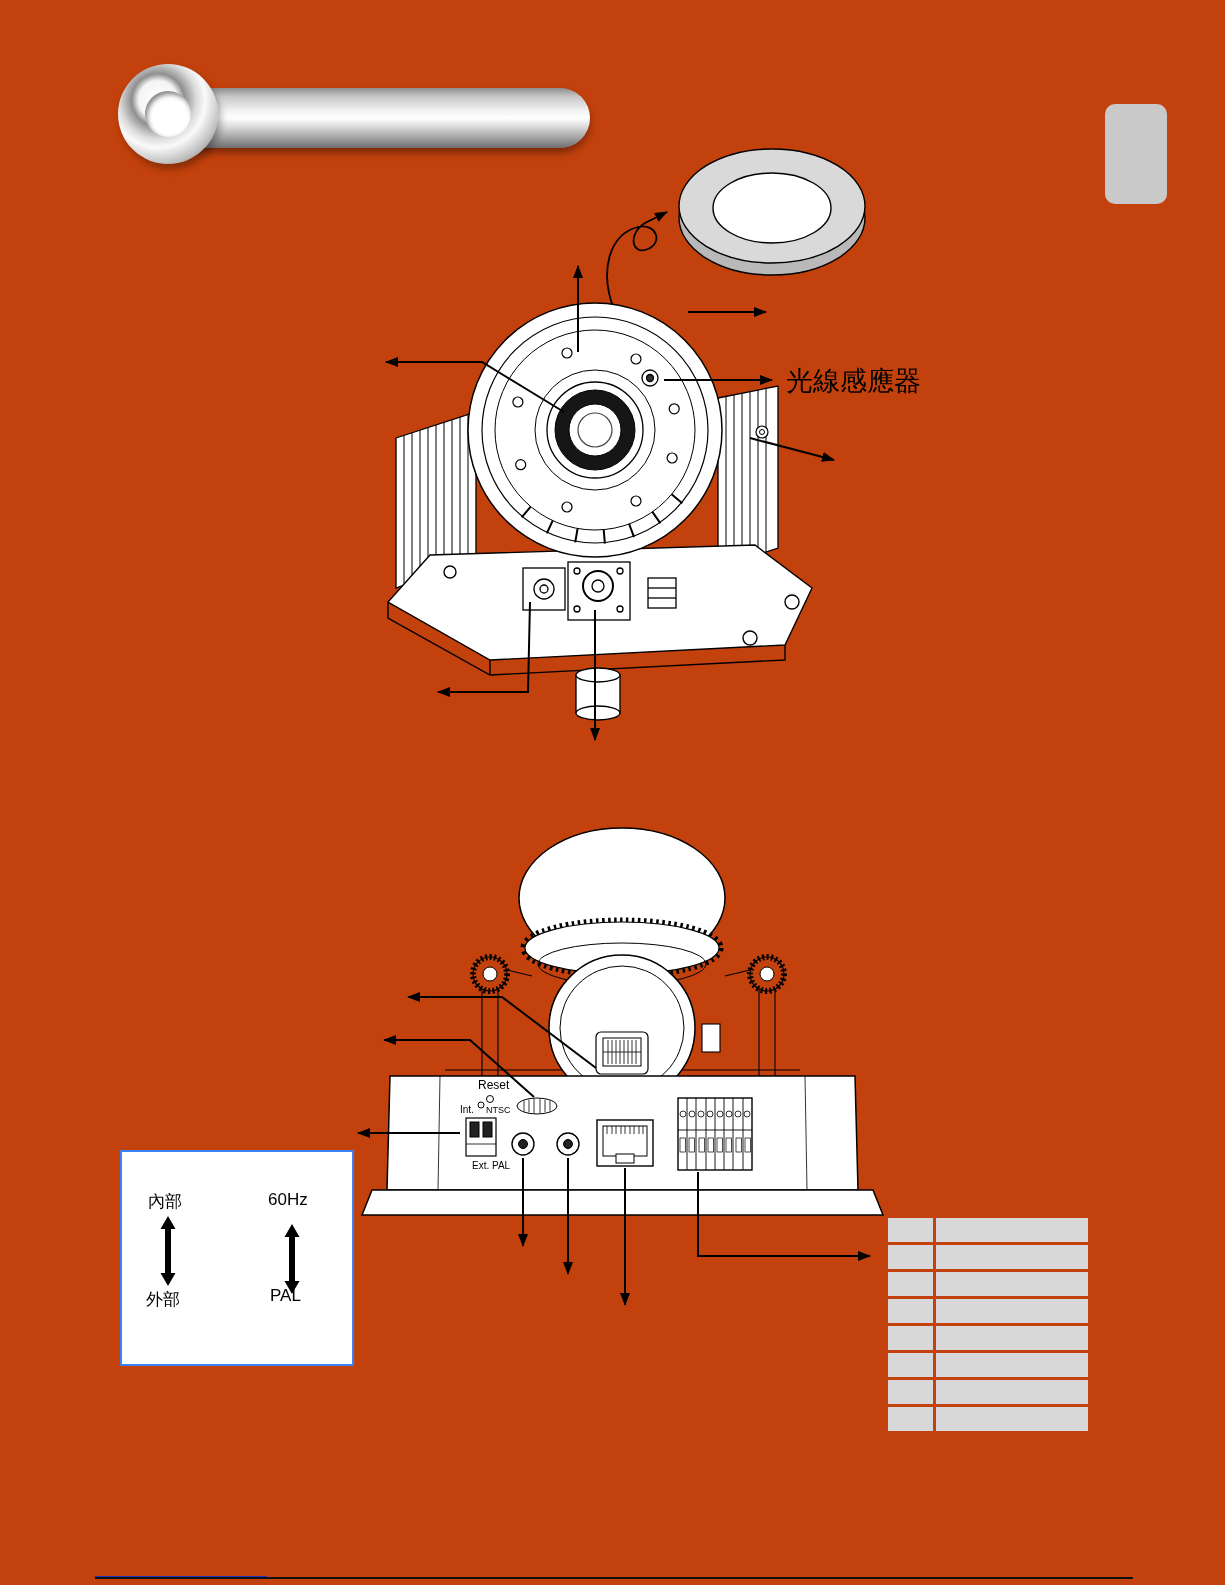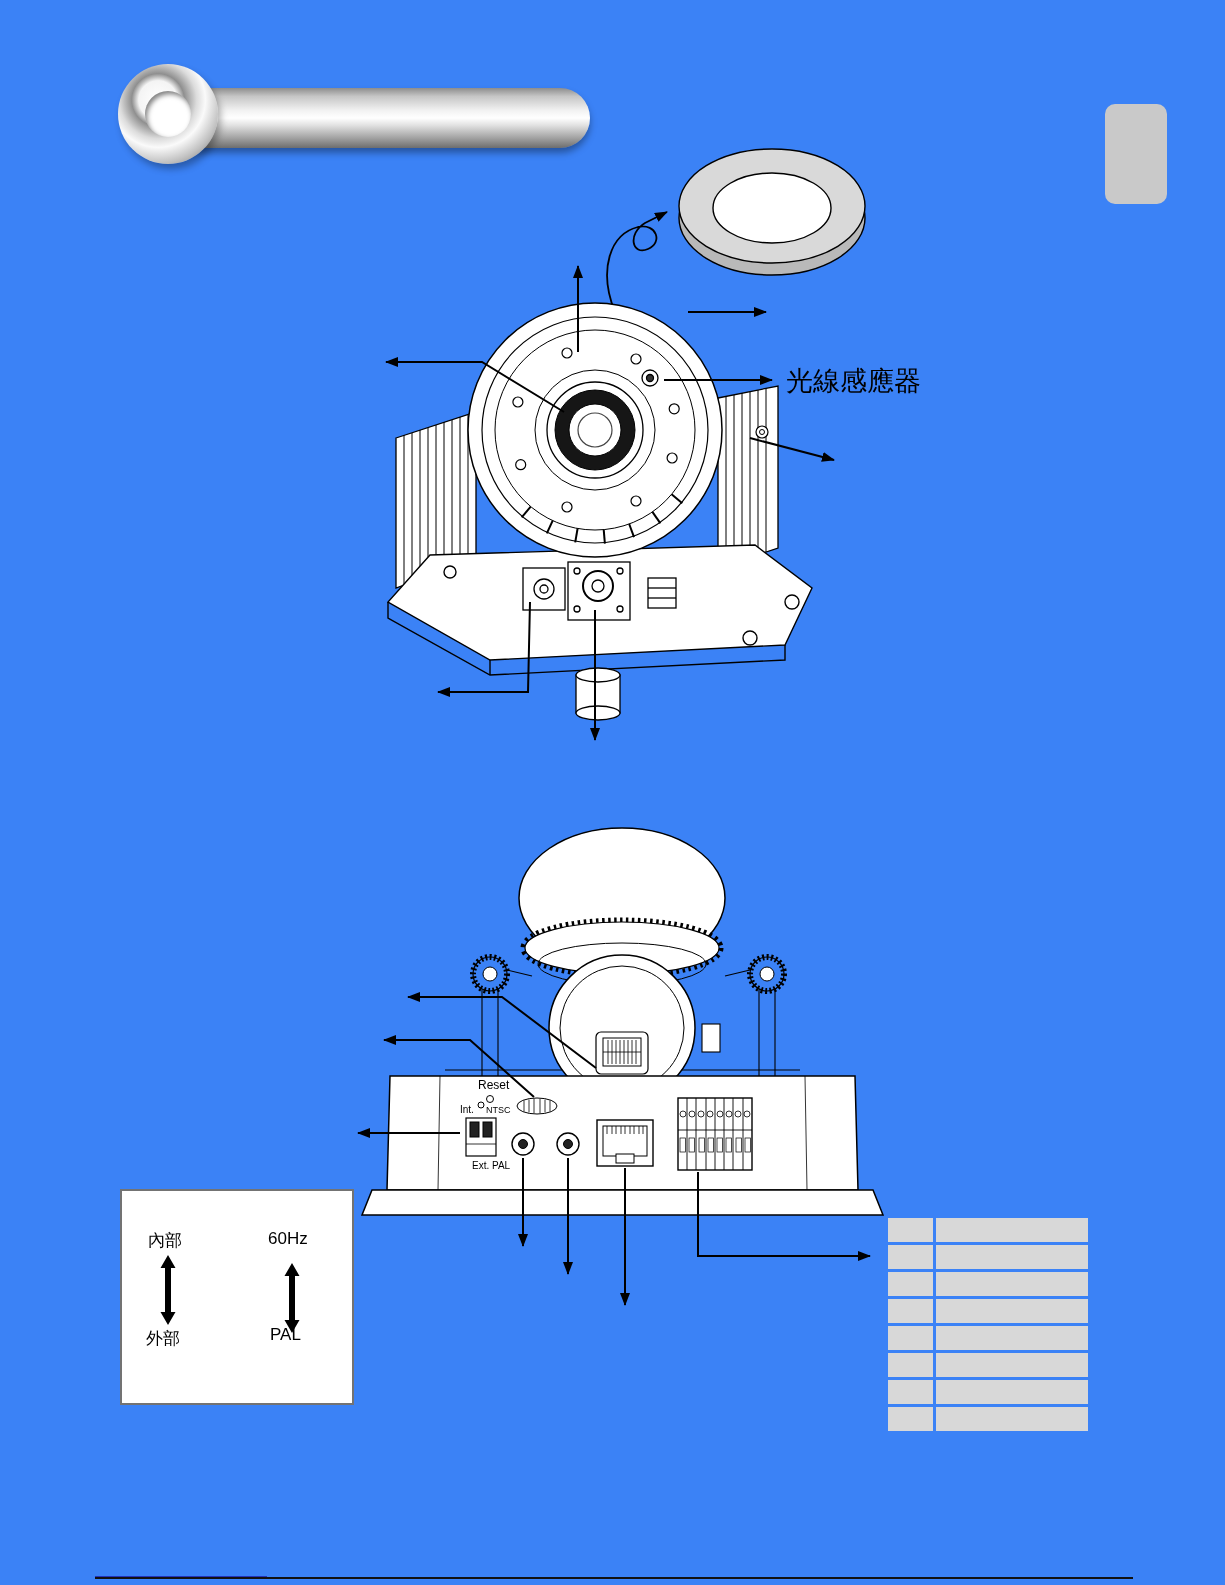--- a/index.html
+++ b/index.html
@@ -1,33 +1,33 @@
 <!DOCTYPE html>
 <html><head>
 <meta charset="utf-8">
 <style>
   html,body{margin:0;padding:0;background:#fff;}
-  .page{position:relative;width:1225px;height:1585px;background:#3b82f6;overflow:hidden;
+  .page{position:relative;width:1225px;height:1585px;background:#c2410c;overflow:hidden;
         font-family:"Liberation Sans",sans-serif;color:#000;text-align:center;}
   .abs{position:absolute;}
   
   .header-banner{position:absolute;left:118px;top:62px;width:478px;height:110px;}
   .header-bar{position:absolute;left:48px;top:26px;width:424px;height:60px;border-radius:0 30px 30px 0;
     background:linear-gradient(180deg,#8d8d8d 0%,#c6c6c6 14%,#f3f3f3 38%,#ffffff 50%,#e2e2e2 62%,#a0a0a0 84%,#6e6e6e 100%);
     box-shadow:0 5px 7px rgba(0,0,0,0.35);}
   .header-ring{position:absolute;left:0;top:2px;width:100px;height:100px;border-radius:50%;
     background:radial-gradient(circle at 40% 36%,#ffffff 0%,#f4f4f4 22%,#8f8f8f 30%,#dcdcdc 44%,#fafafa 54%,#c0c0c0 72%,#6b6b6b 94%,#585858 100%);
     box-shadow:3px 5px 7px rgba(0,0,0,0.3);}
   .header-ring-hole{position:absolute;left:27%;top:27%;width:46%;height:46%;border-radius:50%;background:#fff;
     box-shadow:inset 2px 3px 5px rgba(0,0,0,0.5);}
   .page-tab{position:absolute;left:1105px;top:104px;width:62px;height:100px;background:#c9c9c9;border-radius:10px;}
   
   svg text{font-family:"Liberation Sans",sans-serif;fill:#000;}
   
-  .legend-box{position:absolute;left:120px;top:1189px;width:230px;height:212px;border:2px solid #737373;background:#fff;}
+  .legend-box{position:absolute;left:120px;top:1150px;width:230px;height:212px;border:2px solid #3b82f6;background:#fff;}
   .legend-label{position:absolute;font-size:17px;white-space:nowrap;}
   
   .connector-table{position:absolute;left:888px;top:1218px;width:200px;display:grid;
     grid-template-columns:45px 1fr;gap:3px;}
   .t-cell{background:#d8d8d8;height:24px;}
   
   .footer-rule{position:absolute;left:95px;top:1577px;width:1038px;height:2px;background:#111;}
   .footer-link{position:absolute;left:95px;top:1567px;width:172px;height:9px;border-bottom:2px solid #2233bb;}
 </style>
 </head>

